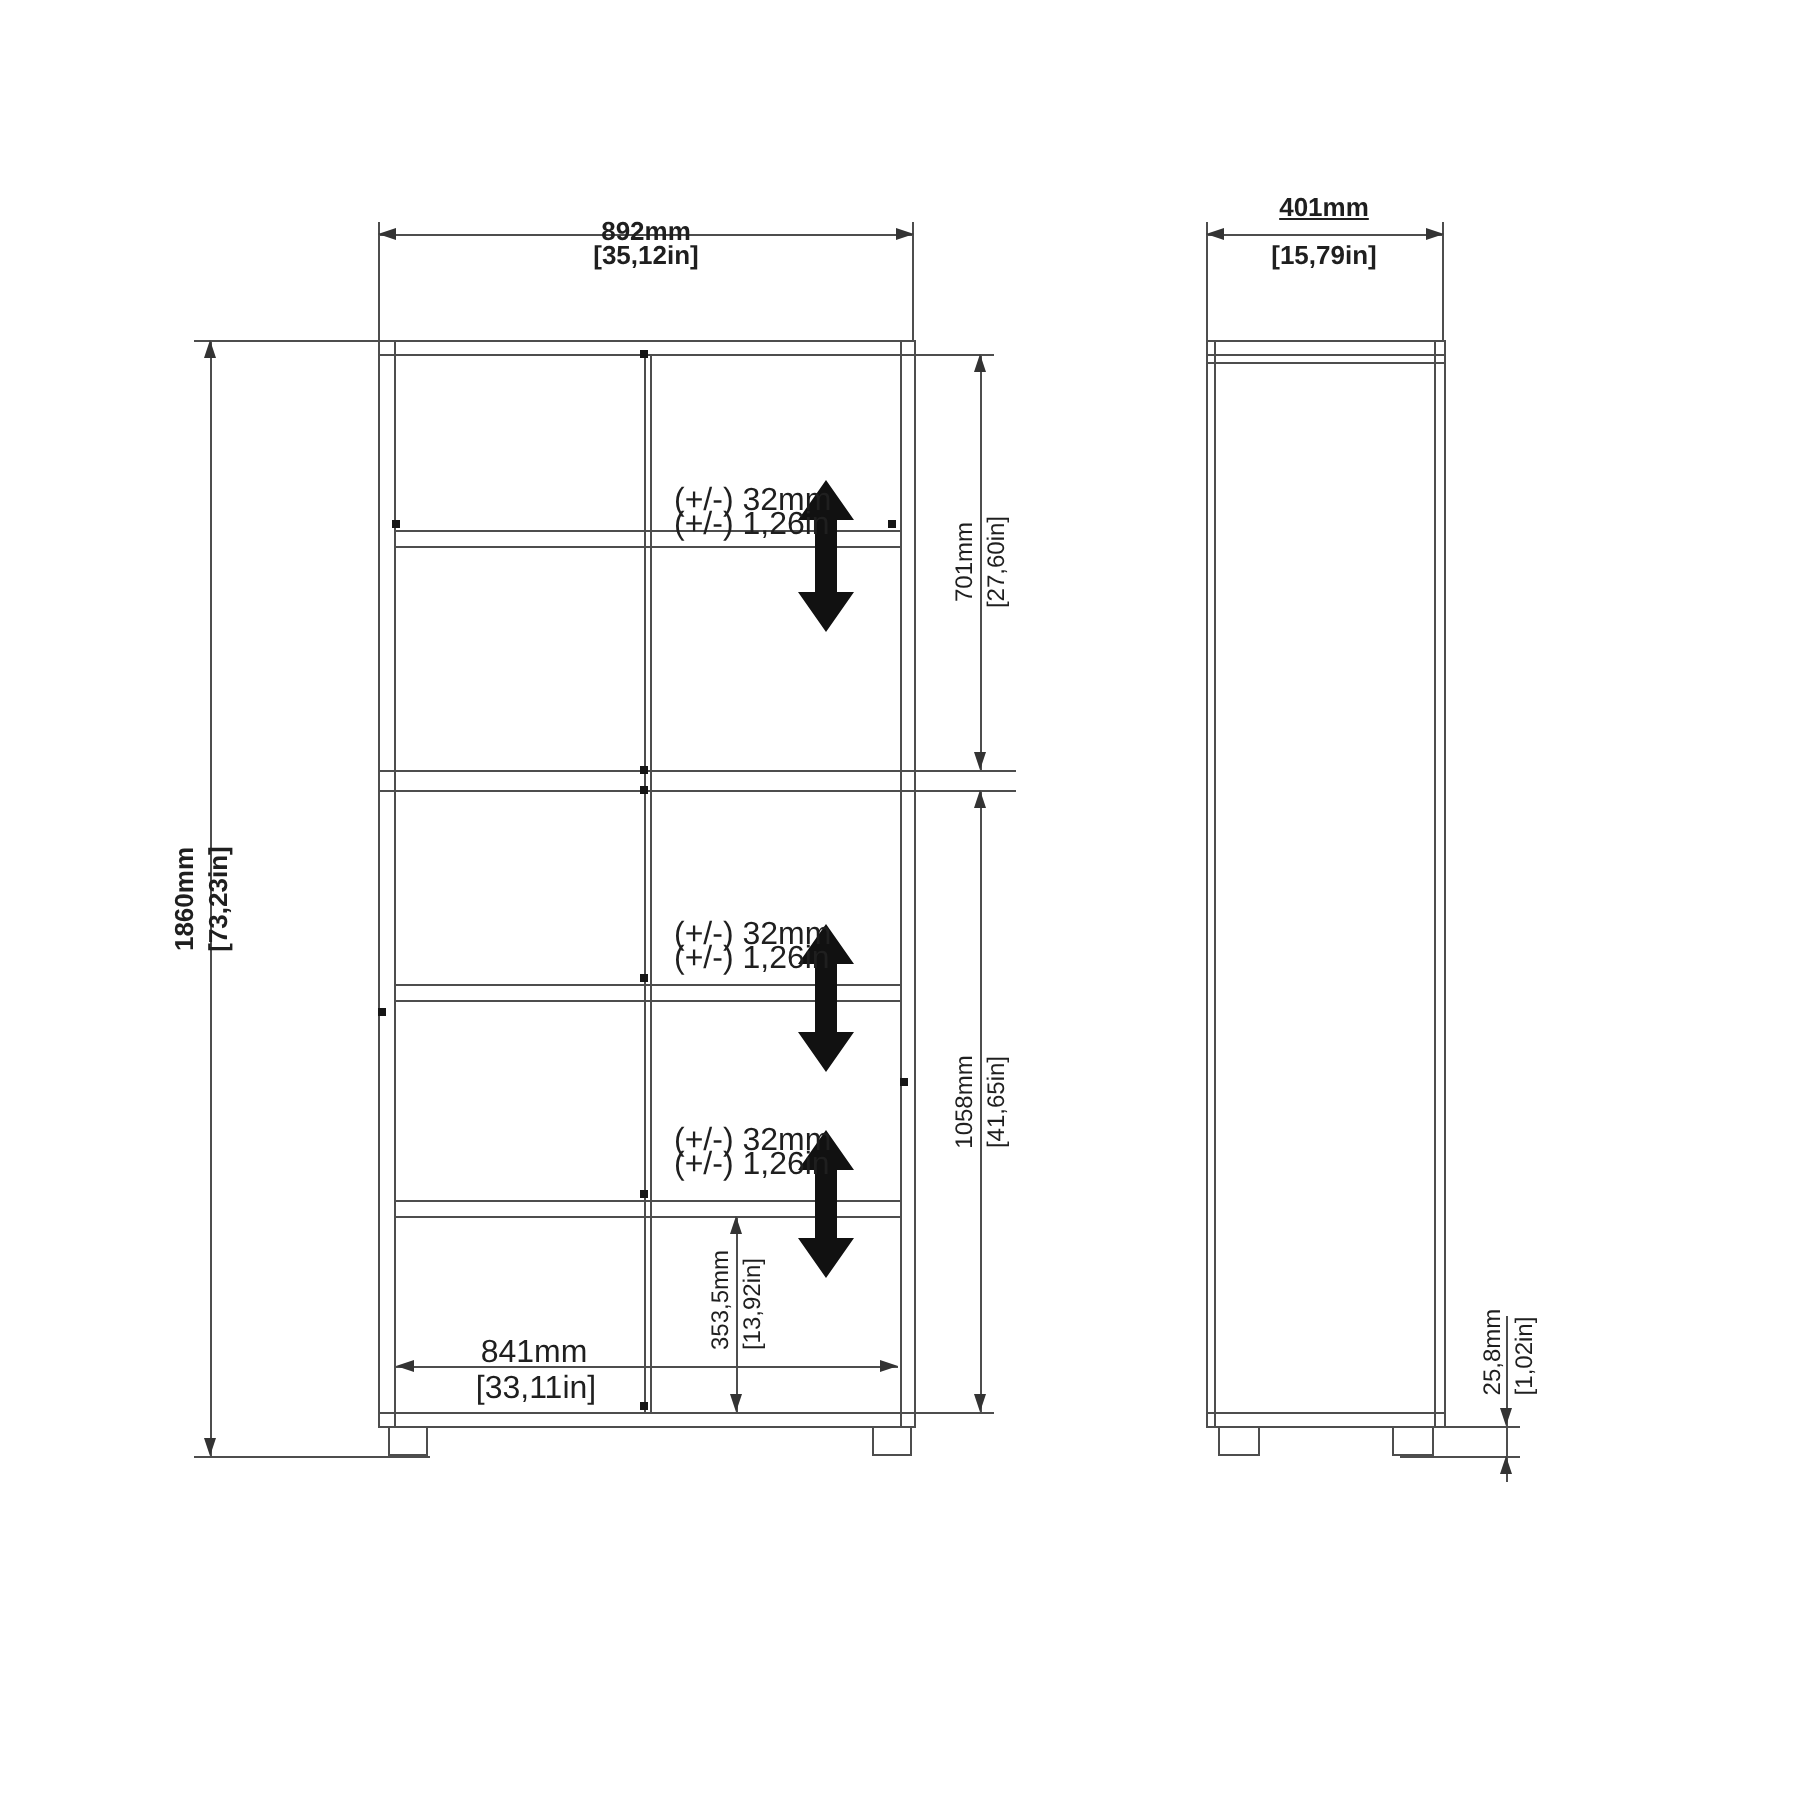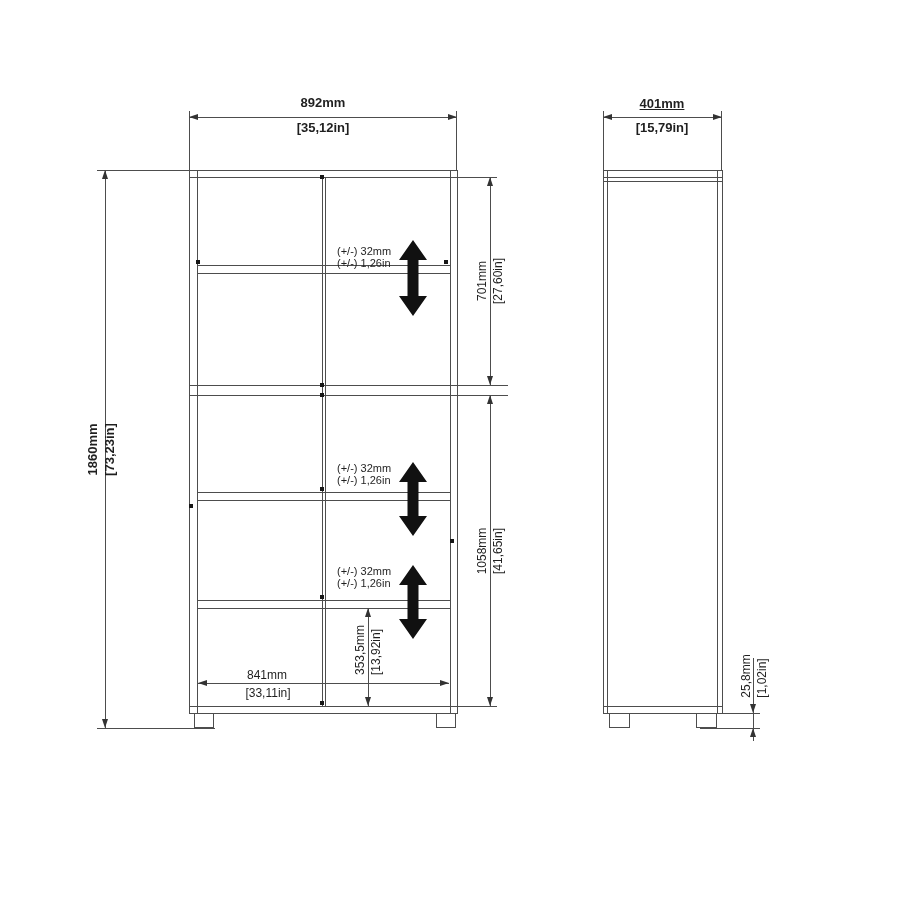--- a/index.html
+++ b/index.html
@@ -5,26 +5,26 @@
   html,body { margin:0; padding:0; background:#fff; }
   #canvas {
     position:relative; width:900px; height:900px; background:#fff;
     font-family:"Liberation Sans", sans-serif; color:#1f1f1f; overflow:hidden;
   }
   .ln { position:absolute; background:#4d4d4d; }
   .box { position:absolute; border:1px solid #4d4d4d; background:transparent; }
   .band { position:absolute; border-top:1px solid #4d4d4d; border-bottom:1px solid #4d4d4d; }
   .dbl { position:absolute; border-left:1px solid #4d4d4d; border-right:1px solid #4d4d4d; }
   .peg { position:absolute; width:4px; height:4px; background:#161616; }
-  .dimtext { position:absolute; font-size:12px; white-space:nowrap; text-align:center; }
+  .dimtext { position:absolute; font-size:16px; white-space:nowrap; text-align:center; }
   .dimtext.main { font-size:13px; font-weight:bold; }
   .vlabel { position:absolute; width:120px; text-align:center; font-size:12px;
             transform:rotate(-90deg); white-space:nowrap; }
   .vlabel.main { font-size:13px; font-weight:bold; }
-  .note { position:absolute; font-size:11px; line-height:12px; white-space:nowrap; }
+  .note { position:absolute; font-size:16px; line-height:12px; white-space:nowrap; }
   .ah { position:absolute; width:0; height:0; }
   .ah.l { border-top:3px solid transparent; border-bottom:3px solid transparent; border-right:9px solid #333; }
   .ah.r { border-top:3px solid transparent; border-bottom:3px solid transparent; border-left:9px solid #333; }
   .ah.u { border-left:3px solid transparent; border-right:3px solid transparent; border-bottom:9px solid #333; }
   .ah.d { border-left:3px solid transparent; border-right:3px solid transparent; border-top:9px solid #333; }
   .adj-arrow { position:absolute; width:28px; }
   .foot { position:absolute; border:1px solid #4d4d4d; background:#fff; }
 </style>
 </head>
 <body>
@@ -84,21 +84,21 @@
   <div class="note" style="left:337px; top:565px;">
     <div>(+/-) 32mm</div>
     <div>(+/-) 1,26in</div>
   </div>
 
   <div class="ln" style="left:189px; top:111px; width:1px; height:59px;"></div>
   <div class="ln" style="left:456px; top:111px; width:1px; height:59px;"></div>
   <div class="ln" style="left:189px; top:117px; width:268px; height:1px;"></div>
   <div class="ah l" style="left:189px; top:114px;"></div>
   <div class="ah r" style="left:448px; top:114px;"></div>
-  <div class="dimtext main" style="left:263px; top:95px; width:120px;">892mm</div>
+  <div class="dimtext main" style="left:263px; top:108px; width:120px;">892mm</div>
   <div class="dimtext main" style="left:263px; top:120px; width:120px;">[35,12in]</div>
 
   <div class="ln" style="left:97px; top:170px; width:92px; height:1px;"></div>
   <div class="ln" style="left:97px; top:728px; width:118px; height:1px;"></div>
   <div class="ln" style="left:105px; top:170px; width:1px; height:558px;"></div>
   <div class="ah u" style="left:102px; top:170px;"></div>
   <div class="ah d" style="left:102px; top:719px;"></div>
   <div class="vlabel main" style="left:32px; top:442px;">1860mm</div>
   <div class="vlabel main" style="left:49px; top:442px;">[73,23in]</div>
 

